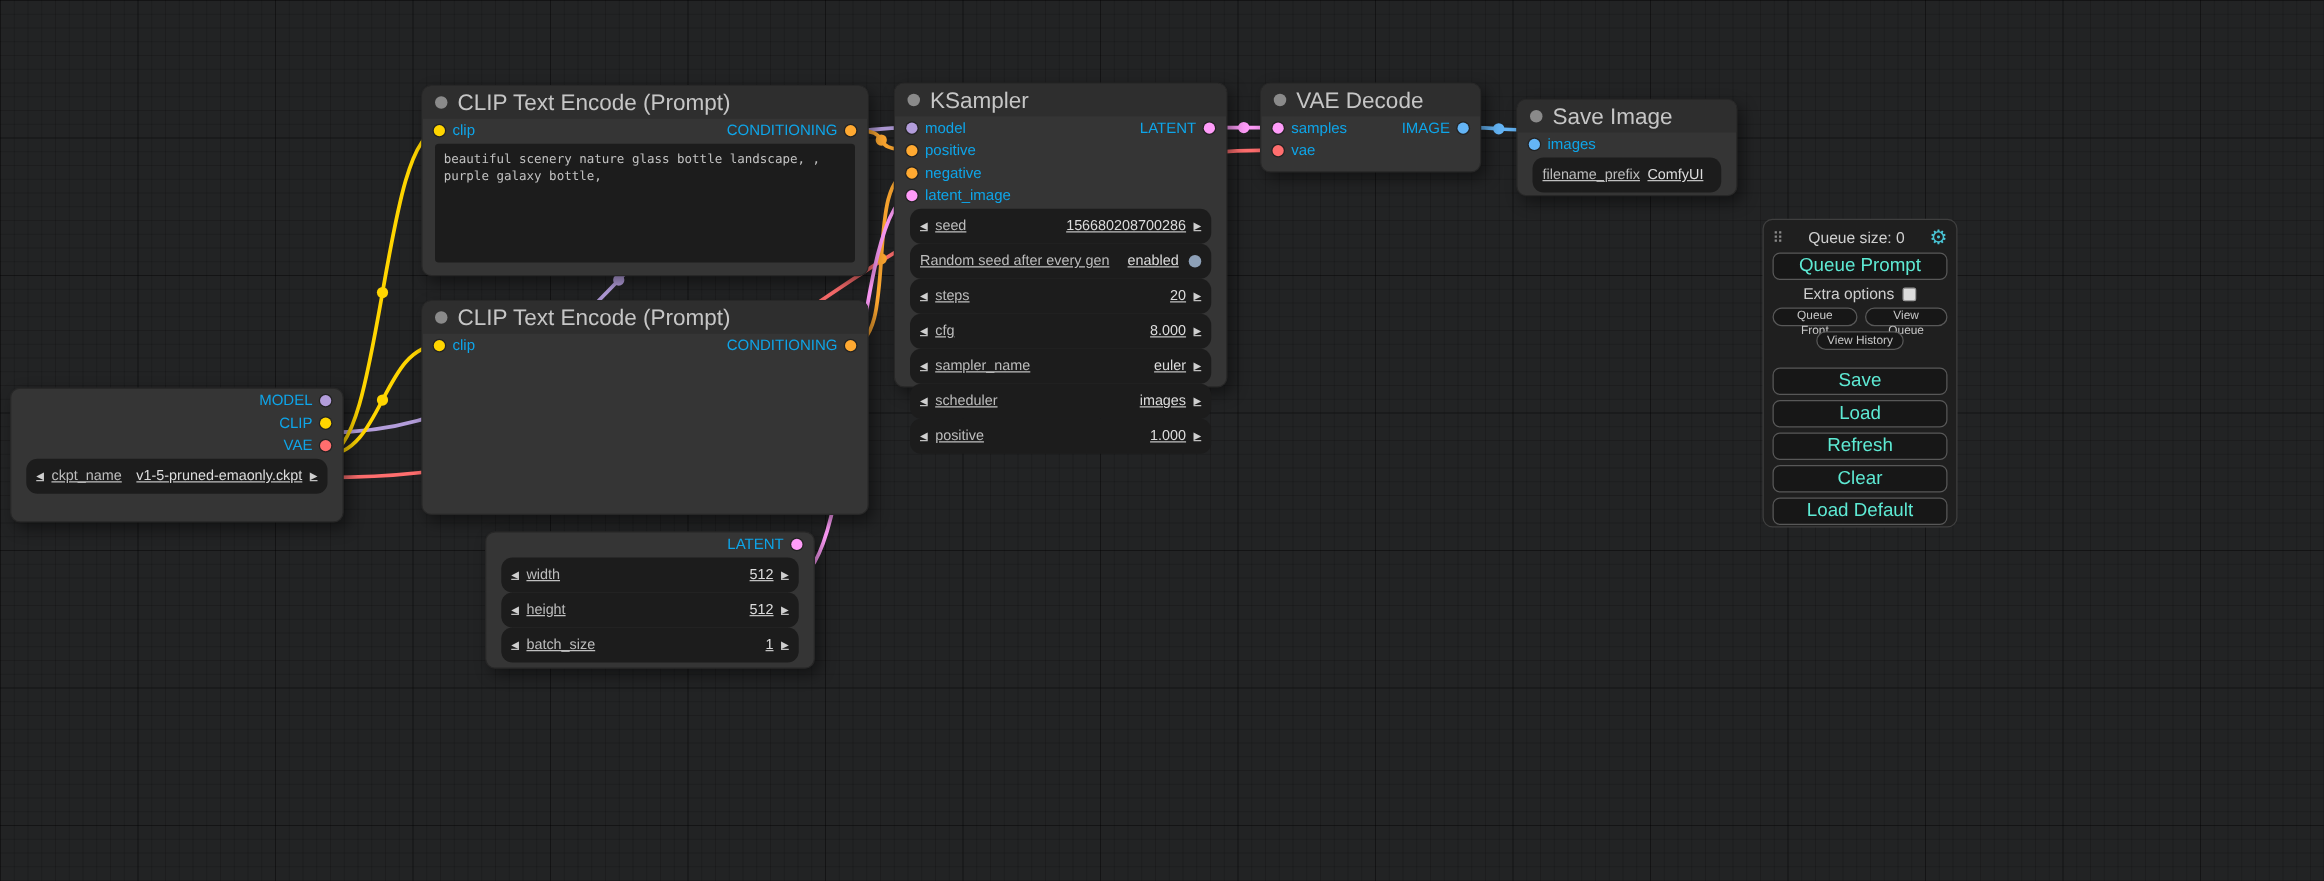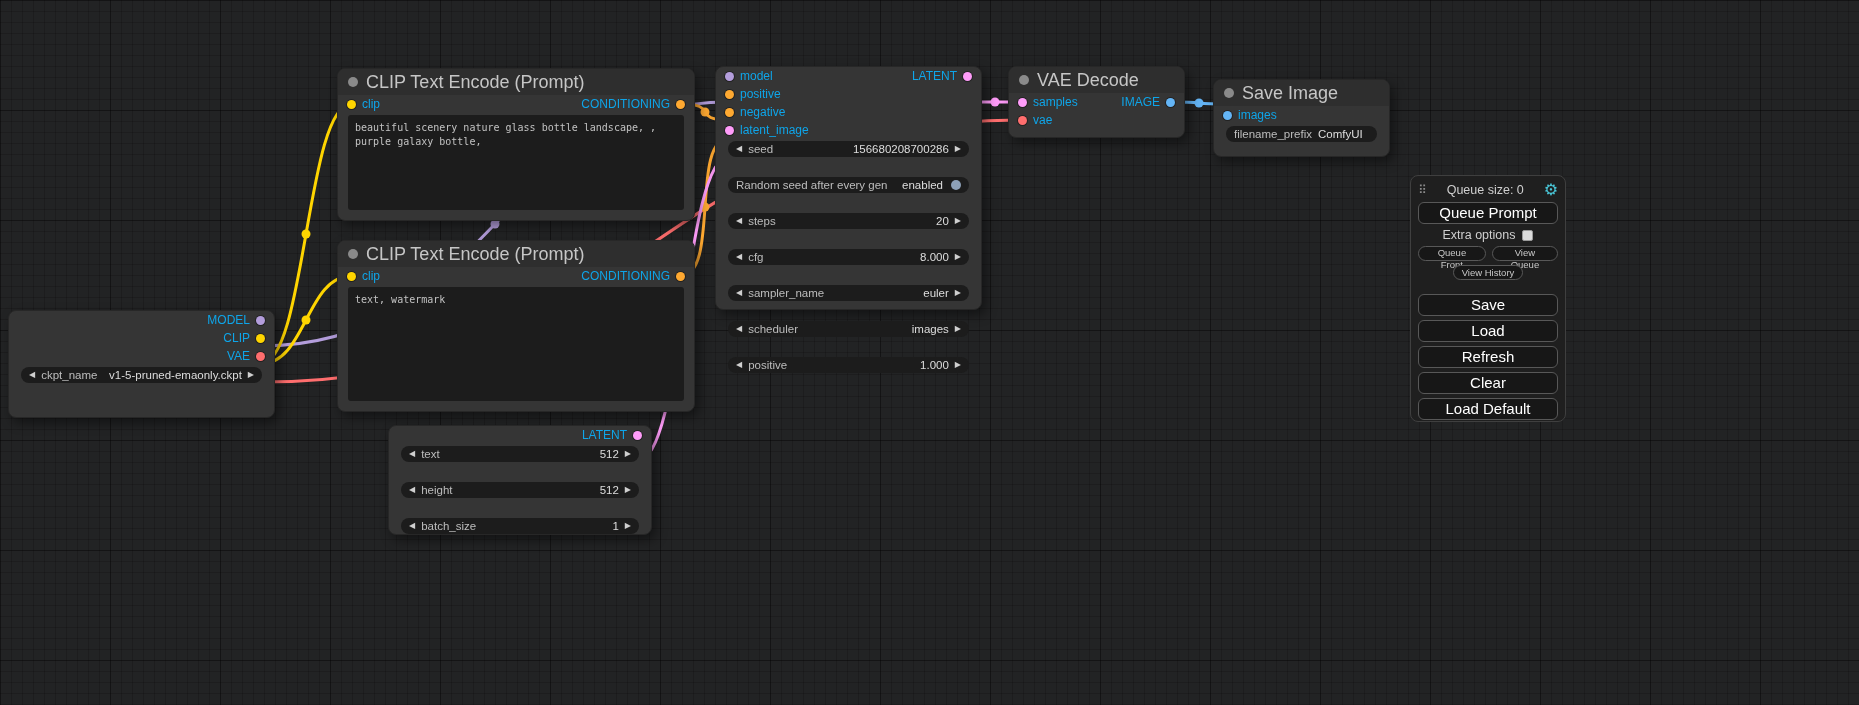--- a/index.html
+++ b/index.html
@@ -28,23 +28,23 @@
   }
   .collapse-dot{width:10px;height:10px;border-radius:50%;background:#8a8a8a;flex:none}
   .slot-row{flex:none;height:18px;display:flex;align-items:center;justify-content:space-between;padding:0 9px}
   .slot-row.out-only{justify-content:flex-end}
   .slot-row.in-only{justify-content:flex-start}
   .slot{display:flex;align-items:center;gap:6px}
   .slot-label{font-size:12px;color:#0ea5e9;white-space:nowrap}
   .slot-dot{width:9px;height:9px;border-radius:50%;flex:none;box-shadow:0 0 0 1px rgba(0,0,0,.35)}
   .widgets{padding-top:2px}
   .widget{
-    height:16px;margin:0 12px 20px;background:#1c1c1c;border-radius:9px;
+    height:28px;margin:0 12px 0;background:#1c1c1c;border-radius:9px;
     display:flex;align-items:center;gap:6px;padding:0 8px;
-    font-size:11.5px;color:#c0c0c0;white-space:nowrap;
+    font-size:11.5px;color:#c0c0c0;white-space:nowrap;text-decoration:underline;
   }
   .widget .arrow{font-size:8px;color:#cfcfcf;line-height:1;cursor:pointer}
   .widget .w-label{color:#bdbdbd}
   .widget .w-value{margin-left:auto;color:#dddddd}
   .widget.no-arrows .w-value{margin-right:14px}
   .toggle-dot{width:10px;height:10px;border-radius:50%;background:#8da0b7;flex:none;margin-left:2px}
   textarea.prompt{
     flex:1;margin:2px 10px 10px;background:#1c1c1c;border:none;outline:none;resize:none;
     border-radius:3px;color:#c2c2c2;font-family:"DejaVu Sans Mono",monospace;
     font-size:10px;line-height:1.4;padding:6px 7px;
@@ -52,21 +52,21 @@
   
   .queue-panel{
     position:absolute;left:1410px;top:175px;width:156px;height:247px;z-index:3;
     background:#1f1f1f;border:1px solid #3f3f3f;border-radius:8px;
     padding:6px 7px;display:flex;flex-direction:column;gap:4px;color:#cfcfcf;
   }
   .qp-header{display:flex;align-items:center;justify-content:space-between;height:18px;font-size:12.5px}
   .drag-handle{color:#8a8a8a;font-family:"DejaVu Sans",sans-serif;font-size:12px;cursor:grab}
   .gear{font-family:"DejaVu Sans",sans-serif;font-size:16px;color:#49c5d6;cursor:pointer;line-height:1}
   .qp-btn{
-    background:#171717;border:1px solid #585858;color:#ffffff;border-radius:6px;
+    background:#171717;border:1px solid #585858;color:#5eead4;border-radius:6px;
     font-family:"Liberation Sans",sans-serif;cursor:pointer;display:block;width:100%;
   }
   .qp-btn.big{height:22px;font-size:15px;line-height:20px}
   .extra-row{display:flex;align-items:center;justify-content:center;gap:7px;height:16px;font-size:12.5px}
   .checkbox{width:11px;height:11px;background:#dcdcdc;border:1px solid #9a9a9a;border-radius:2px;cursor:pointer;flex:none}
   .small-row{display:flex;gap:6px;justify-content:center}
   .qp-btn.small{width:auto;font-size:9.5px;height:15px;line-height:12px;padding:0 8px;border-radius:8px;color:#c8c8c8}
   .spacer{height:6px;flex:none}
 </style>
 </head>
@@ -148,53 +148,56 @@
   <div class="slot-row">
     <span class="slot">
       <span class="slot-dot" style="background: rgb(255, 213, 0);"></span>
       <span class="slot-label">clip</span>
     </span>
     <span class="slot">
       <span class="slot-label">CONDITIONING</span>
       <span class="slot-dot" style="background: rgb(255, 169, 49);"></span>
     </span>
   </div>
-  <textarea class="prompt" spellcheck="false" style="">text, watermark</textarea>
 </div>
 
 <div class="node" style="left:388px;top:425px;width:264px;height:110px">
   <div class="slot-row out-only">
     <span class="slot">
       <span class="slot-label">LATENT</span>
       <span class="slot-dot" style="background: rgb(255, 156, 249);"></span>
     </span>
   </div>
   <div class="widgets">
     <div class="widget">
       <span class="arrow">◀</span>
-      <span class="w-label">text</span>
+      <span class="w-label">width</span>
       <span class="w-value">512</span>
       <span class="arrow">▶</span>
     </div>
     <div class="widget">
       <span class="arrow">◀</span>
       <span class="w-label">height</span>
       <span class="w-value">512</span>
       <span class="arrow">▶</span>
     </div>
     <div class="widget">
       <span class="arrow">◀</span>
       <span class="w-label">batch_size</span>
       <span class="w-value">1</span>
       <span class="arrow">▶</span>
     </div>
   </div>
 </div>
 
 <div class="node" style="left:715px;top:66px;width:267px;height:244px">
+  <div class="node-title">
+    <span class="collapse-dot"></span>
+    <span>KSampler</span>
+  </div>
   <div class="slot-row">
     <span class="slot">
       <span class="slot-dot" style="background: rgb(179, 157, 219);"></span>
       <span class="slot-label">model</span>
     </span>
     <span class="slot">
       <span class="slot-label">LATENT</span>
       <span class="slot-dot" style="background: rgb(255, 156, 249);"></span>
     </span>
   </div>

